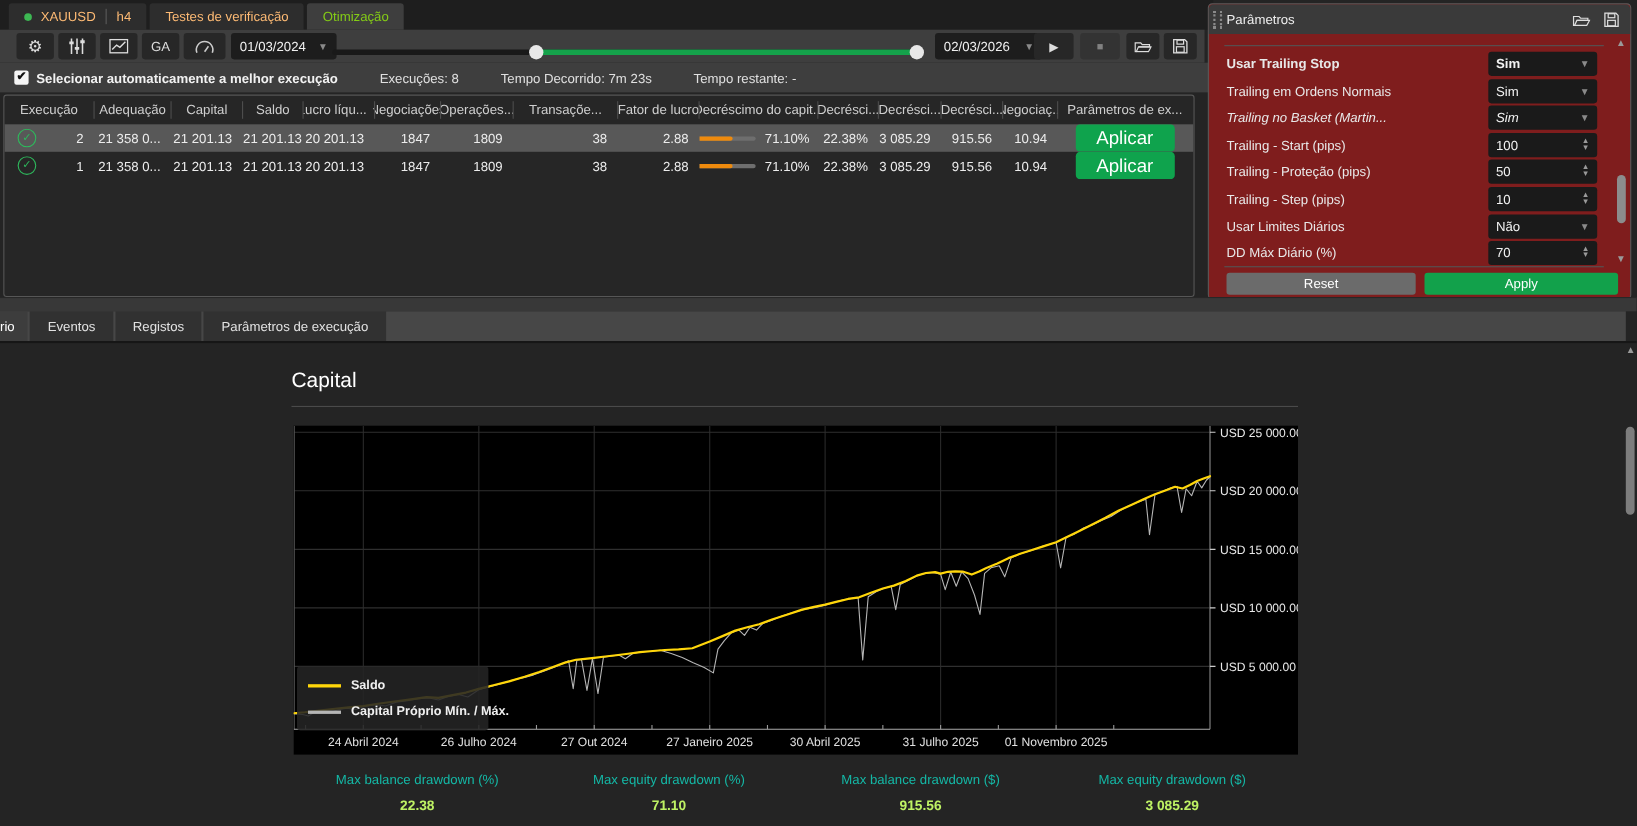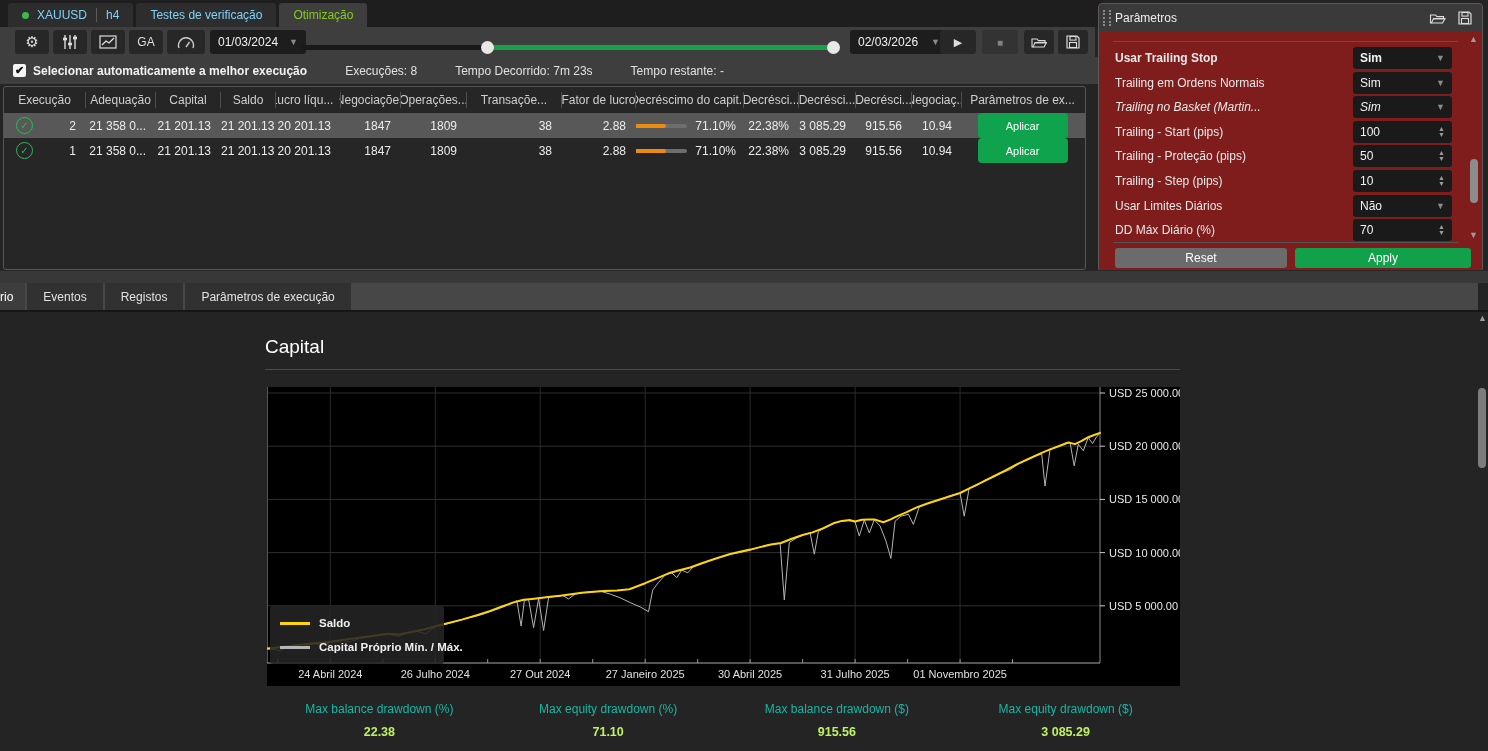--- a/index.html
+++ b/index.html
@@ -2,21 +2,21 @@
 <html><head>
 <meta charset="utf-8">
 <style>
   html,body{margin:0;padding:0}
   body{width:1488px;height:751px;background:#242424;font-family:"Liberation Sans",sans-serif;
        color:#e6e6e6;overflow:hidden;position:relative;font-size:12px}
   .abs{position:absolute}
 
   
   .topbar{left:0;top:0;width:1095px;height:27px;background:#1e1e1e;display:flex;align-items:flex-end;padding-left:8px;gap:3px}
-  .ttab{height:24px;background:#2d2d2d;border-radius:3px 3px 0 0;display:flex;align-items:center;padding:0 14px;color:#7dd3fc;white-space:nowrap}
+  .ttab{height:24px;background:#2d2d2d;border-radius:3px 3px 0 0;display:flex;align-items:center;padding:0 14px;color:#fdba74;white-space:nowrap}
   .ttab.active{background:#3e3e3e;color:#84cc16}
   .dot{width:7px;height:7px;border-radius:50%;background:#3db853;margin-right:8px}
   .tsep{width:1px;height:14px;background:#5a5a5a;margin:0 9px}
 
   
   .toolbar{left:0;top:27px;width:1095px;height:30px;background:#3e3e3e}
   .tbtn{position:absolute;top:3px;height:24px;background:#272727;border-radius:3px;display:flex;
         align-items:center;justify-content:center;color:#ddd;cursor:default}
   .tbtn svg{display:block}
   .datebox{position:absolute;top:3px;height:24px;background:#1d1d1d;border-radius:3px;display:flex;
@@ -43,21 +43,21 @@
   .gridrow{display:flex;height:25px;align-items:center;color:#ececec}
   .gridrow.selected{background:#585858}
   .td{box-sizing:border-box;white-space:nowrap;overflow:hidden}
   .td.num{text-align:right;padding-right:10px}
   .execcell{display:flex;align-items:center;justify-content:space-between;padding:0 10px 0 12px;box-sizing:border-box}
   .checkcircle{width:15px;height:15px;border:1px solid #2eb85c;border-radius:50%;color:#2eb85c;font-size:10px;
                display:flex;align-items:center;justify-content:center;line-height:10px}
   .ddcell{display:flex;align-items:center;justify-content:flex-end;gap:8px;padding-right:8px;box-sizing:border-box}
   .ddtrack{width:56px;height:4px;border-radius:2px;background:#6e6e6e;position:relative;flex:none}
   .ddfill{position:absolute;left:0;top:0;height:4px;border-radius:2px;background:#ee8a0d}
-  .applybtn{width:90px;height:25px;background:#0fa34d;border-radius:4px;color:#fff;font-size:11px;
+  .applybtn{width:90px;height:25px;background:#0fa34d;border-radius:4px;color:#fff;font-size:17px;
             display:flex;align-items:center;justify-content:center;margin:0 auto}
 
   
   .ppanel{left:1098px;top:3px;width:385px;height:269px;background:#7f1d1d;border:1px solid #5a5a5a;border-radius:4px;box-sizing:border-box}
   .phead{height:27px;background:#3a3a3a;border-radius:4px 4px 0 0;display:flex;align-items:center;padding:0 10px 0 16px;color:#eee}
   .grip{width:4px;height:16px;border-left:2px dotted #8a8a8a;border-right:2px dotted #8a8a8a;position:absolute;left:4px;top:6px}
   .phicons{margin-left:auto;display:flex;gap:12px;align-items:center}
   .pline{position:absolute;left:14px;right:24px;height:1px;background:#555}
   .pfield{position:absolute;left:16px;right:30px;height:24px;display:flex;align-items:center}
   .plabel{width:230px;color:#e8e8e8;white-space:nowrap;overflow:hidden}

